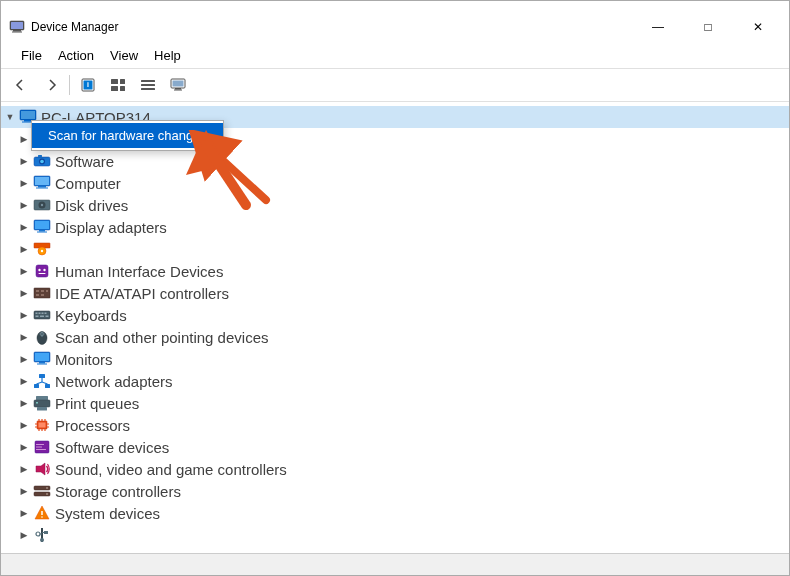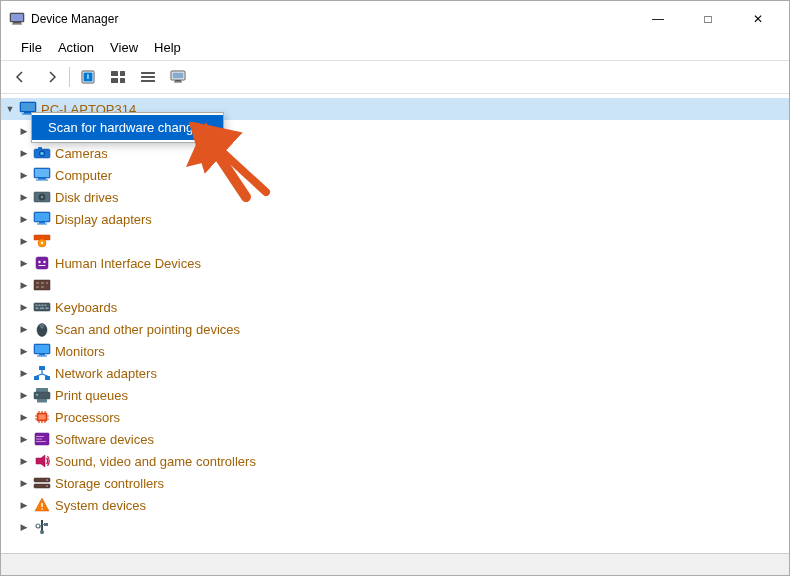--- a/index.html
+++ b/index.html
@@ -17,21 +17,21 @@
       background: #fff;
       border: 1px solid #aaa;
       display: flex;
       flex-direction: column;
     }
     .title-bar {
       background: #fff;
       display: flex;
       align-items: center;
       justify-content: space-between;
-      padding: 6px 8px 4px 8px;
+      padding: 14px 8px 4px 8px;
       border-bottom: none;
     }
     .title-bar-left {
       display: flex;
       align-items: center;
       gap: 6px;
     }
     .title-icon {
       width: 16px;
       height: 16px;
@@ -137,22 +137,22 @@
       width: 18px;
       height: 18px;
       margin-right: 4px;
       flex-shrink: 0;
       display: inline-flex;
       align-items: center;
       justify-content: center;
       font-size: 14px;
     }
     .item-label {
-      font-size: 13px;
-      color: #a16207;
+      font-size: 15px;
+      color: #404040;
       white-space: nowrap;
     }
     
     .watermark {
       position: absolute;
       right: 0;
       top: 0;
       width: 100%;
       height: 100%;
       pointer-events: none;
@@ -334,21 +334,21 @@
           <div class="tree-item">
             <span class="expand-arrow">▶</span>
             <span class="item-icon">
               <svg width="18" height="16" viewBox="0 0 18 16">
                 <rect x="1" y="4" width="16" height="9" rx="1.5" fill="#1976D2" stroke="#0d47a1" stroke-width="0.5"></rect>
                 <circle cx="9" cy="8.5" r="3" fill="#0d47a1"></circle>
                 <circle cx="9" cy="8.5" r="1.8" fill="#4fc3f7"></circle>
                 <rect x="5" y="2" width="4" height="2" rx="0.5" fill="#1976D2"></rect>
               </svg>
             </span>
-            <span class="item-label">Cameras</span>
+            <span class="item-label">Software</span>
           </div>
           <div class="tree-item">
             <span class="expand-arrow">▶</span>
             <span class="item-icon">
               <svg width="18" height="16" viewBox="0 0 18 16">
                 <rect x="1" y="1" width="16" height="10" rx="1" fill="#1976D2" stroke="#0d47a1" stroke-width="0.5"></rect>
                 <rect x="2" y="2" width="14" height="8" fill="#64B5F6"></rect>
                 <rect x="5" y="11" width="8" height="1.5" fill="#1976D2"></rect>
                 <rect x="3" y="12.5" width="12" height="1" fill="#1976D2"></rect>
               </svg>
@@ -405,20 +405,21 @@
             <span class="item-icon">
               <svg width="18" height="16" viewBox="0 0 18 16">
                 <rect x="1" y="3" width="16" height="10" rx="0.5" fill="#5D4037" stroke="#3e2723" stroke-width="0.5"></rect>
                 <rect x="3" y="5" width="3" height="2" fill="#8D6E63"></rect>
                 <rect x="3" y="9" width="3" height="2" fill="#8D6E63"></rect>
                 <rect x="8" y="5" width="3" height="2" fill="#8D6E63"></rect>
                 <rect x="8" y="9" width="3" height="2" fill="#8D6E63"></rect>
                 <rect x="13" y="5" width="2" height="2" fill="#8D6E63"></rect>
               </svg>
             </span>
+            <span class="item-label">IDE ATA/ATAPI controllers</span>
           </div>
           <div class="tree-item">
             <span class="expand-arrow">▶</span>
             <span class="item-icon">
               <svg width="18" height="16" viewBox="0 0 18 16">
                 <rect x="1" y="4" width="16" height="8" rx="1" fill="#455A64" stroke="#263238" stroke-width="0.5"></rect>
                 <rect x="2.5" y="5.5" width="2" height="1.5" rx="0.2" fill="#90A4AE"></rect>
                 <rect x="5.5" y="5.5" width="2" height="1.5" rx="0.2" fill="#90A4AE"></rect>
                 <rect x="8.5" y="5.5" width="2" height="1.5" rx="0.2" fill="#90A4AE"></rect>
                 <rect x="11.5" y="5.5" width="2" height="1.5" rx="0.2" fill="#90A4AE"></rect>

